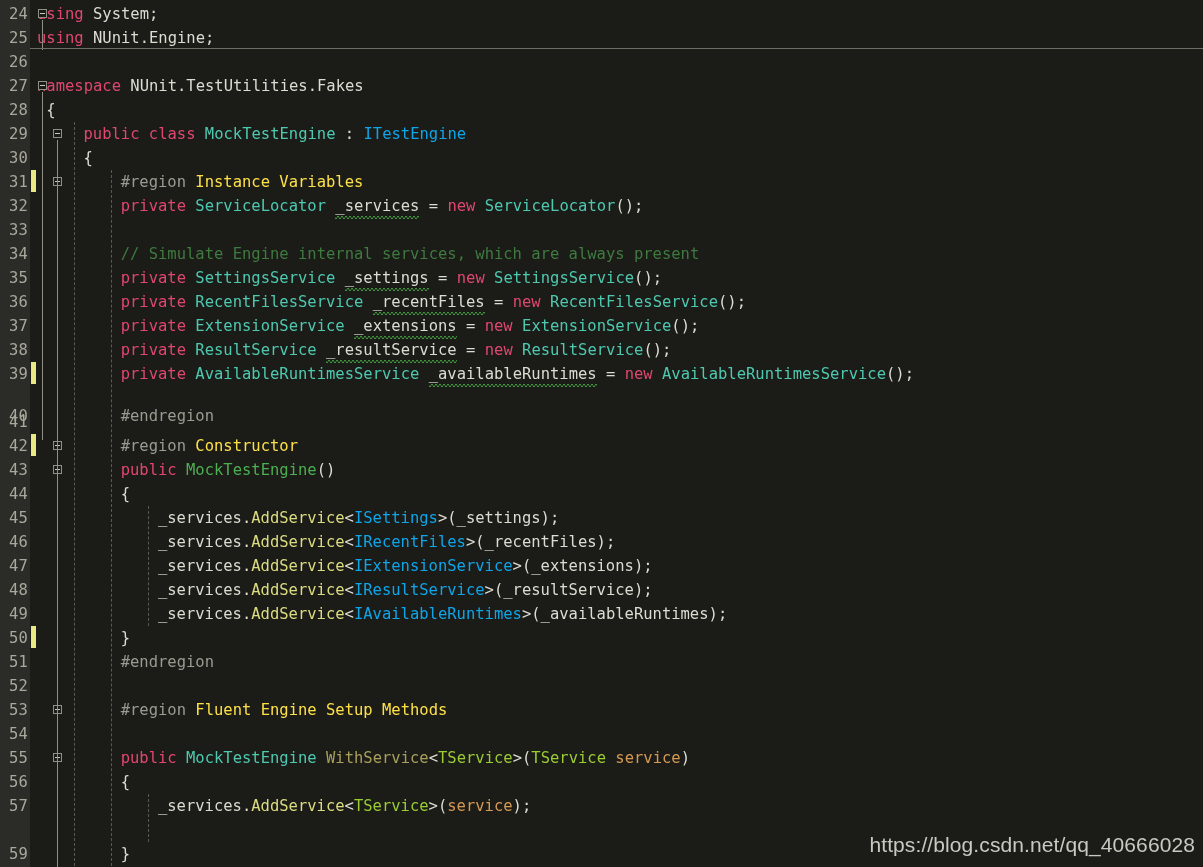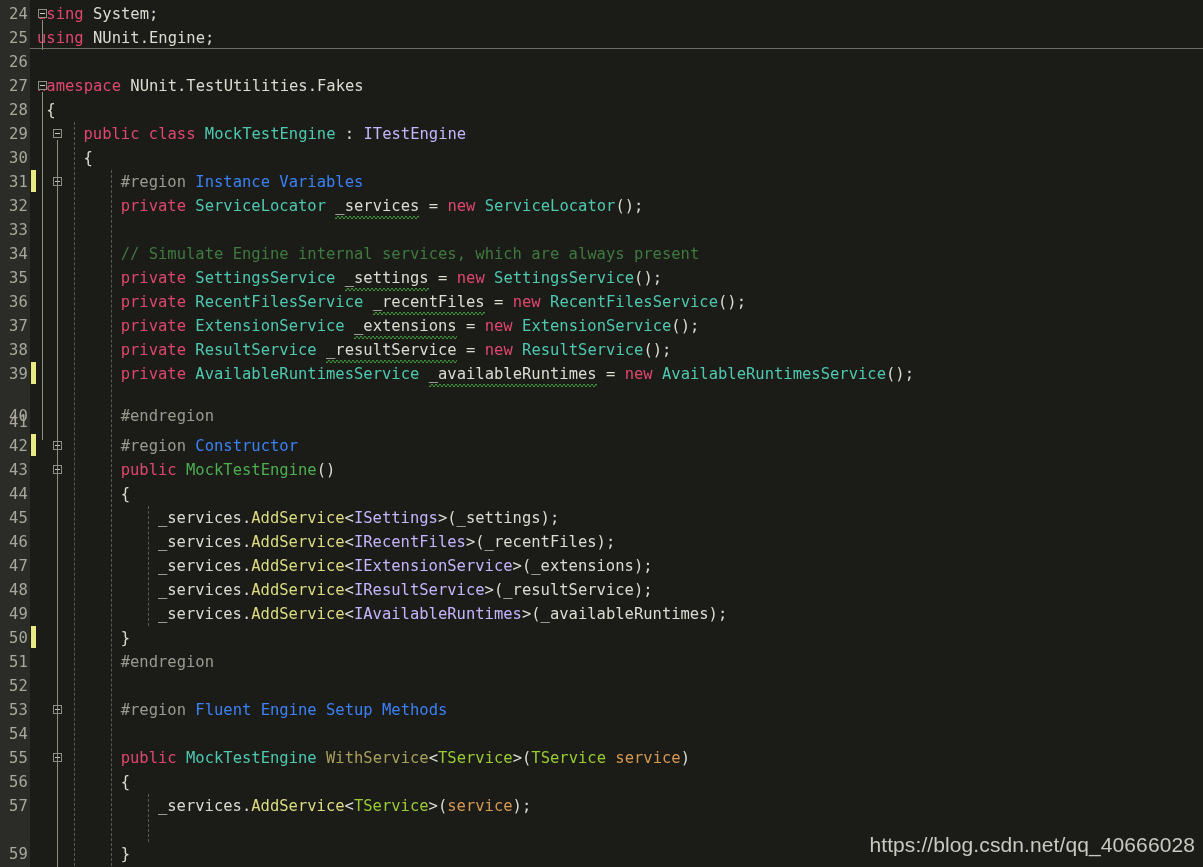--- a/index.html
+++ b/index.html
@@ -112,32 +112,32 @@
   }
   .usingsep {
     position: absolute;
     height: 1px;
     background: #6e6e64;
   }
 
   
   .kw     { color: #e0476f; }           
   .type   { color: #4ec9b0; }           
-  .iface  { color: #c4b5fd; text-align: center; }           
+  .iface  { color: #0ea5e9; text-align: center; }           
   .ctor   { color: #4caf50; }           
   .method { color: #dcdc80; }           
   .methodd{ color: #a8a05a; }           
   .tparam { color: #9acd32; }           
   .param  { color: #d69a52; }           
   .field  { color: #dcdcd2; }           
   .plain  { color: #dcdcd2; }
   .punct  { color: #dcdcd2; }
   .cmt    { color: #3f7a3f; }           
   .pp     { color: #9b9b92; }           
-  .ppname { color: #3b82f6; }           
+  .ppname { color: #fde047; }           
 
   
   .squiggle {
     position: relative;
     display: inline-block;
   }
   .squiggle::after {
     content: "";
     position: absolute;
     left: 0;

